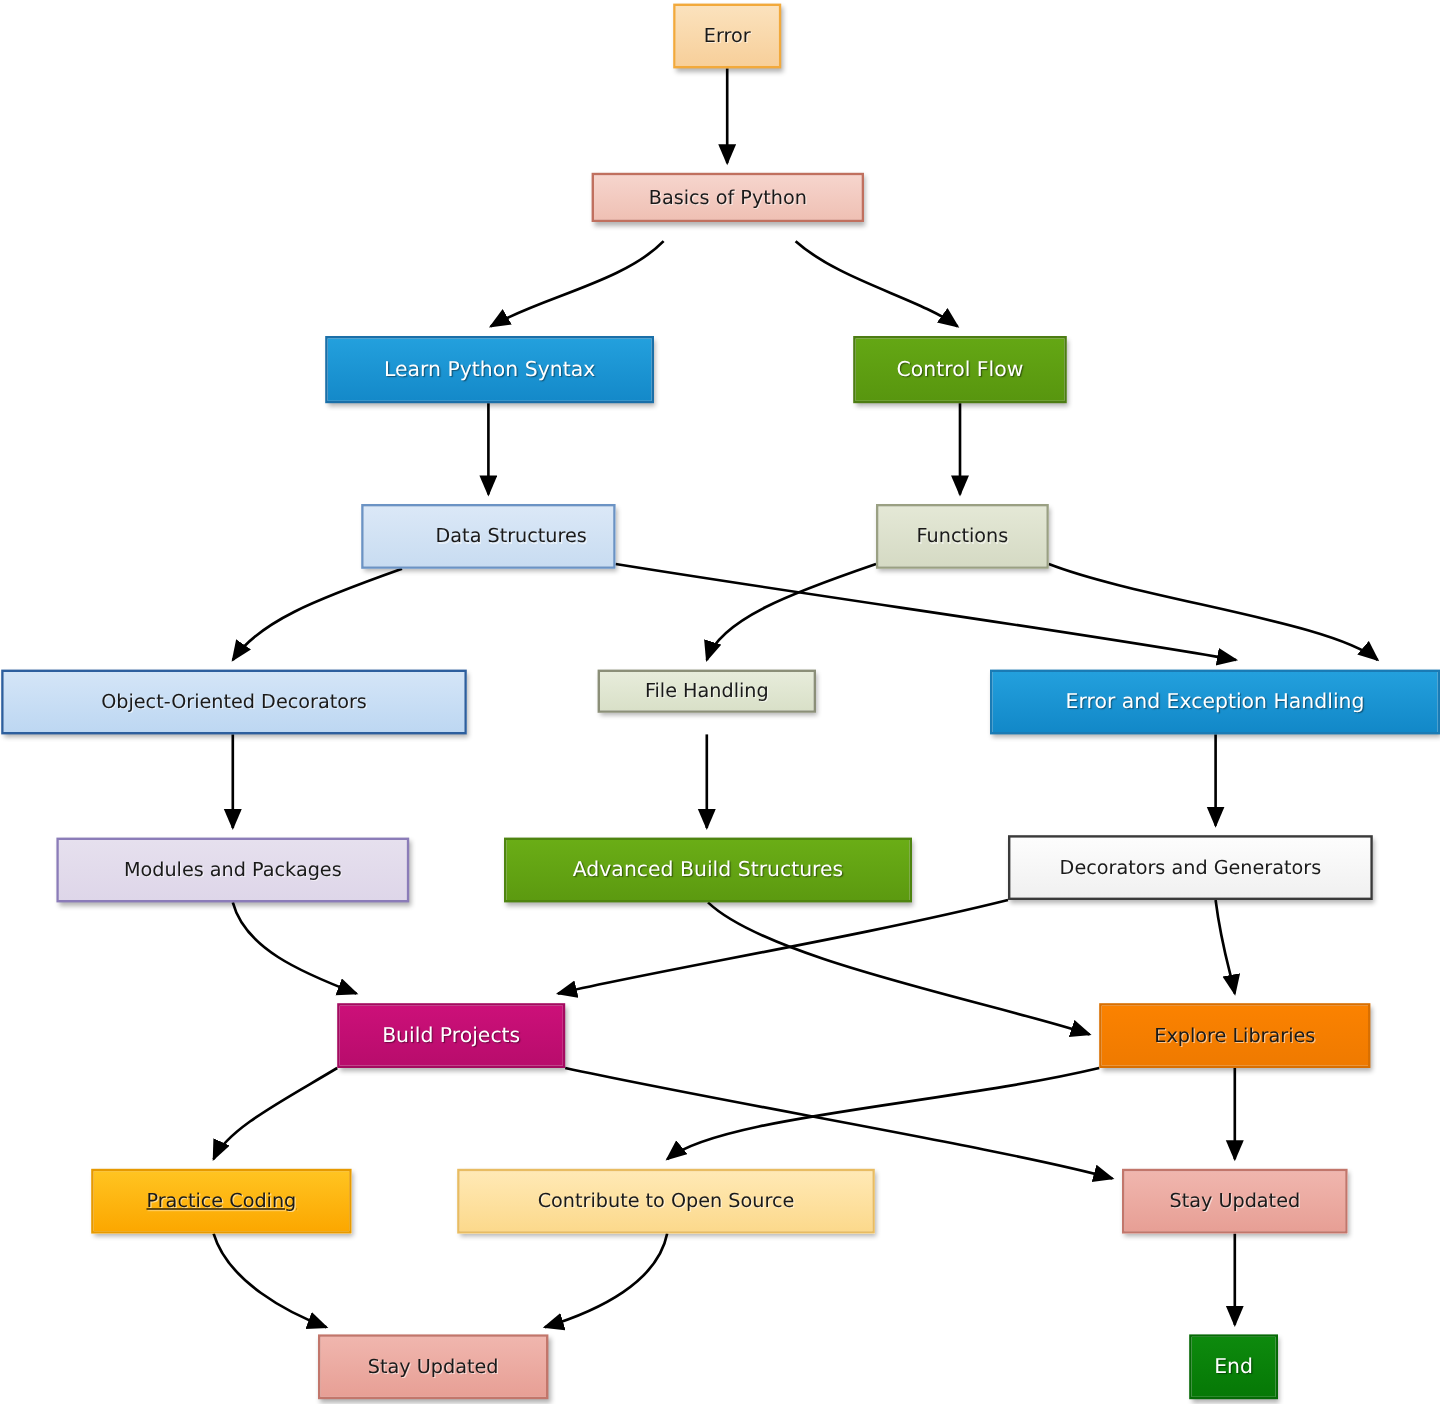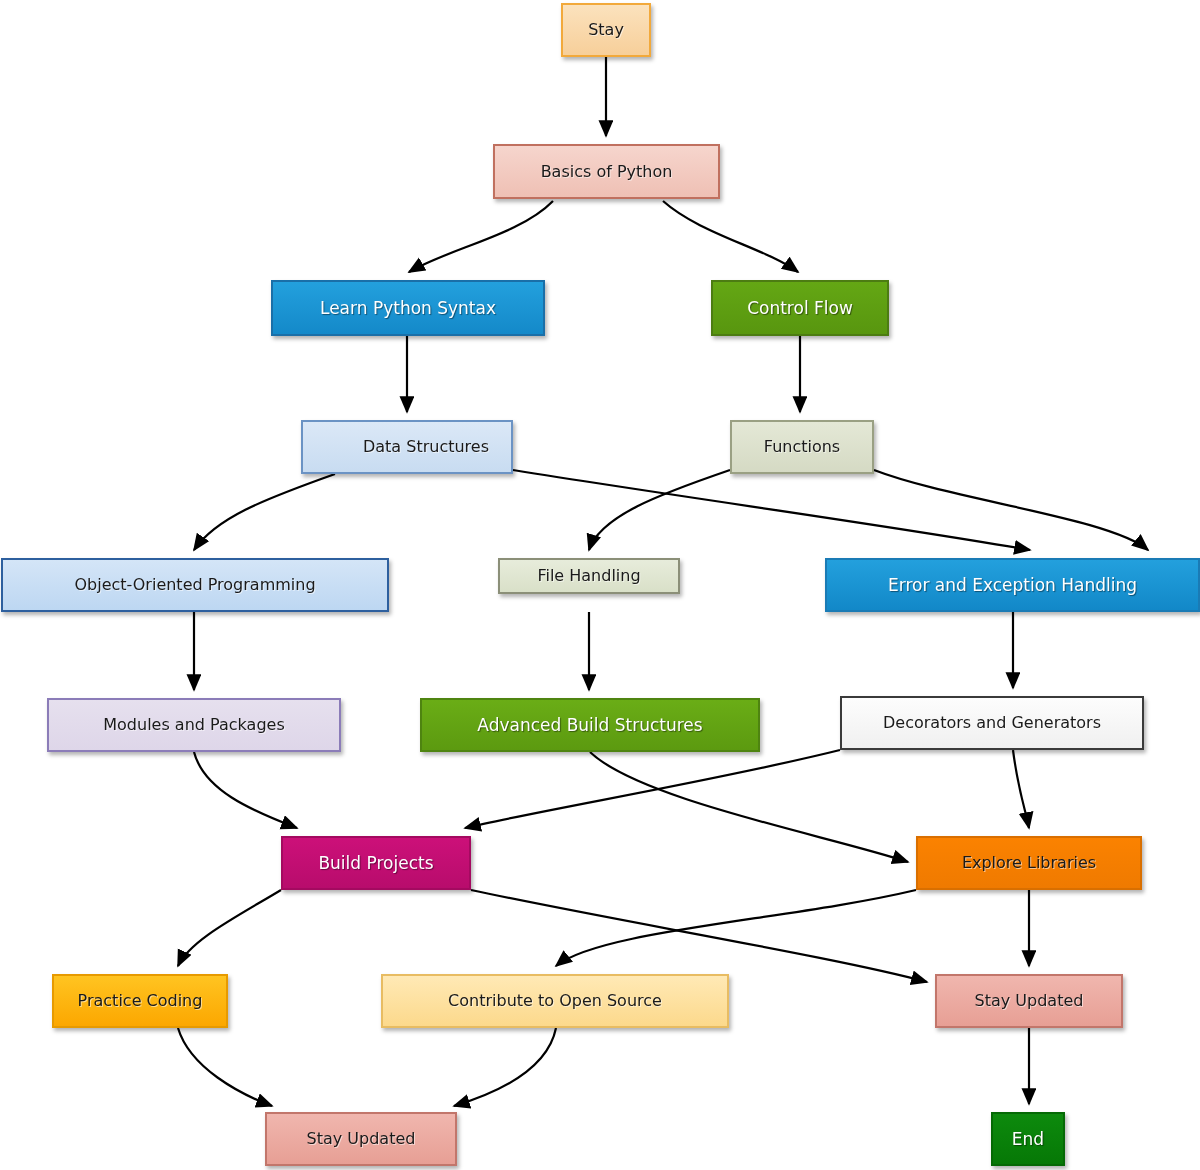--- a/index.html
+++ b/index.html
@@ -87,39 +87,39 @@
         <path d="M 916,890 C 790,920 600,930 556,966" fill="none" stroke="#000000" stroke-width="2.2" marker-end="url(#arrow)"></path>
         <path d="M 1029,890 L 1029,966" fill="none" stroke="#000000" stroke-width="2.2" marker-end="url(#arrow)"></path>
         <path d="M 178,1028 C 190,1068 240,1094 272,1106" fill="none" stroke="#000000" stroke-width="2.2" marker-end="url(#arrow)"></path>
         <path d="M 556,1028 C 548,1068 500,1092 454,1106" fill="none" stroke="#000000" stroke-width="2.2" marker-end="url(#arrow)"></path>
         <path d="M 1029,1028 L 1029,1104" fill="none" stroke="#000000" stroke-width="2.2" marker-end="url(#arrow)"></path>
       </g>
   </svg>
 
   <div id="node-layer">
       <div class="node" style="left: 561px; top: 3px; width: 90px; height: 54px; background: linear-gradient(rgb(251, 226, 189) 0%, rgb(247, 207, 154) 100%); border-color: rgb(242, 169, 59); font-size: 16px;">
-        <span class="lbl lbl-dark">Stay</span>
+        <span class="lbl lbl-dark">Error</span>
       </div>
-      <div class="node" style="left: 493px; top: 144px; width: 227px; height: 55px; background: linear-gradient(rgb(246, 213, 205) 0%, rgb(239, 192, 180) 100%); border-color: rgb(192, 112, 95); font-size: 16px;">
+      <div class="node" style="left: 493px; top: 144px; width: 227px; height: 41px; background: linear-gradient(rgb(246, 213, 205) 0%, rgb(239, 192, 180) 100%); border-color: rgb(192, 112, 95); font-size: 16px;">
         <span class="lbl lbl-dark">Basics of Python</span>
       </div>
       <div class="node" style="left: 271px; top: 280px; width: 274px; height: 56px; background: linear-gradient(rgb(35, 160, 221) 0%, rgb(20, 137, 201) 100%); border-color: rgb(26, 111, 168); font-size: 17px;">
         <span class="lbl lbl-light">Learn Python Syntax</span>
       </div>
       <div class="node" style="left: 711px; top: 280px; width: 178px; height: 56px; background: linear-gradient(rgb(100, 167, 20) 0%, rgb(88, 150, 15) 100%); border-color: rgb(76, 124, 18); font-size: 17px;">
         <span class="lbl lbl-light">Control Flow</span>
       </div>
       <div class="node" style="left: 301px; top: 420px; width: 212px; height: 54px; background: linear-gradient(rgb(219, 232, 247) 0%, rgb(200, 220, 241) 100%); border-color: rgb(107, 147, 196); font-size: 16px; padding-left: 38px;">
         <span class="lbl lbl-dark">Data Structures</span>
       </div>
       <div class="node" style="left: 730px; top: 420px; width: 144px; height: 54px; background: linear-gradient(rgb(228, 232, 214) 0%, rgb(213, 218, 196) 100%); border-color: rgb(154, 160, 131); font-size: 16px;">
         <span class="lbl lbl-dark">Functions</span>
       </div>
       <div class="node" style="left: 1px; top: 558px; width: 388px; height: 54px; background: linear-gradient(rgb(212, 229, 247) 0%, rgb(189, 215, 242) 100%); border-color: rgb(45, 95, 158); font-size: 16px;">
-        <span class="lbl lbl-dark">Object-Oriented Programming</span>
+        <span class="lbl lbl-dark">Object-Oriented Decorators</span>
       </div>
       <div class="node" style="left: 498px; top: 558px; width: 182px; height: 36px; background: linear-gradient(rgb(231, 236, 219) 0%, rgb(217, 224, 200) 100%); border-color: rgb(139, 143, 120); font-size: 16px;">
         <span class="lbl lbl-dark">File Handling</span>
       </div>
       <div class="node" style="left: 825px; top: 558px; width: 375px; height: 54px; background: linear-gradient(rgb(35, 160, 221) 0%, rgb(18, 136, 200) 100%); border-color: rgb(26, 123, 181); font-size: 17px;">
         <span class="lbl lbl-light">Error and Exception Handling</span>
       </div>
       <div class="node" style="left: 47px; top: 698px; width: 294px; height: 54px; background: linear-gradient(rgb(230, 224, 238) 0%, rgb(222, 214, 233) 100%); border-color: rgb(139, 124, 184); font-size: 16px;">
         <span class="lbl lbl-dark">Modules and Packages</span>
       </div>
@@ -128,21 +128,21 @@
       </div>
       <div class="node" style="left: 840px; top: 696px; width: 304px; height: 54px; background: linear-gradient(rgb(253, 253, 253) 0%, rgb(240, 240, 240) 100%); border-color: rgb(58, 58, 58); font-size: 16px; justify-content: center;">
         <span class="lbl lbl-dark">Decorators and Generators</span>
       </div>
       <div class="node" style="left: 281px; top: 836px; width: 190px; height: 54px; background: linear-gradient(rgb(204, 16, 121) 0%, rgb(184, 12, 108) 100%); border-color: rgb(164, 10, 96); font-size: 17px;">
         <span class="lbl lbl-light">Build Projects</span>
       </div>
       <div class="node" style="left: 916px; top: 836px; width: 226px; height: 54px; background: linear-gradient(rgb(251, 130, 0) 0%, rgb(239, 122, 0) 100%); border-color: rgb(217, 111, 0); font-size: 16px;">
         <span class="lbl lbl-dark">Explore Libraries</span>
       </div>
-      <div class="node" style="left: 52px; top: 974px; width: 176px; height: 54px; background: linear-gradient(rgb(255, 196, 33) 0%, rgb(252, 167, 0) 100%); border-color: rgb(231, 154, 0); font-size: 16px;">
+      <div class="node" style="left: 76px; top: 974px; width: 217px; height: 54px; background: linear-gradient(rgb(255, 196, 33) 0%, rgb(252, 167, 0) 100%); border-color: rgb(231, 154, 0); font-size: 16px; text-decoration: underline;">
         <span class="lbl lbl-dark">Practice Coding</span>
       </div>
       <div class="node" style="left: 381px; top: 974px; width: 348px; height: 54px; background: linear-gradient(rgb(255, 233, 181) 0%, rgb(252, 217, 140) 100%); border-color: rgb(232, 188, 98); font-size: 16px;">
         <span class="lbl lbl-dark">Contribute to Open Source</span>
       </div>
       <div class="node" style="left: 935px; top: 974px; width: 188px; height: 54px; background: linear-gradient(rgb(240, 182, 174) 0%, rgb(231, 159, 149) 100%); border-color: rgb(194, 118, 107); font-size: 16px;">
         <span class="lbl lbl-dark">Stay Updated</span>
       </div>
       <div class="node" style="left: 265px; top: 1112px; width: 192px; height: 54px; background: linear-gradient(rgb(240, 182, 174) 0%, rgb(231, 159, 149) 100%); border-color: rgb(194, 118, 107); font-size: 16px;">
         <span class="lbl lbl-dark">Stay Updated</span>

